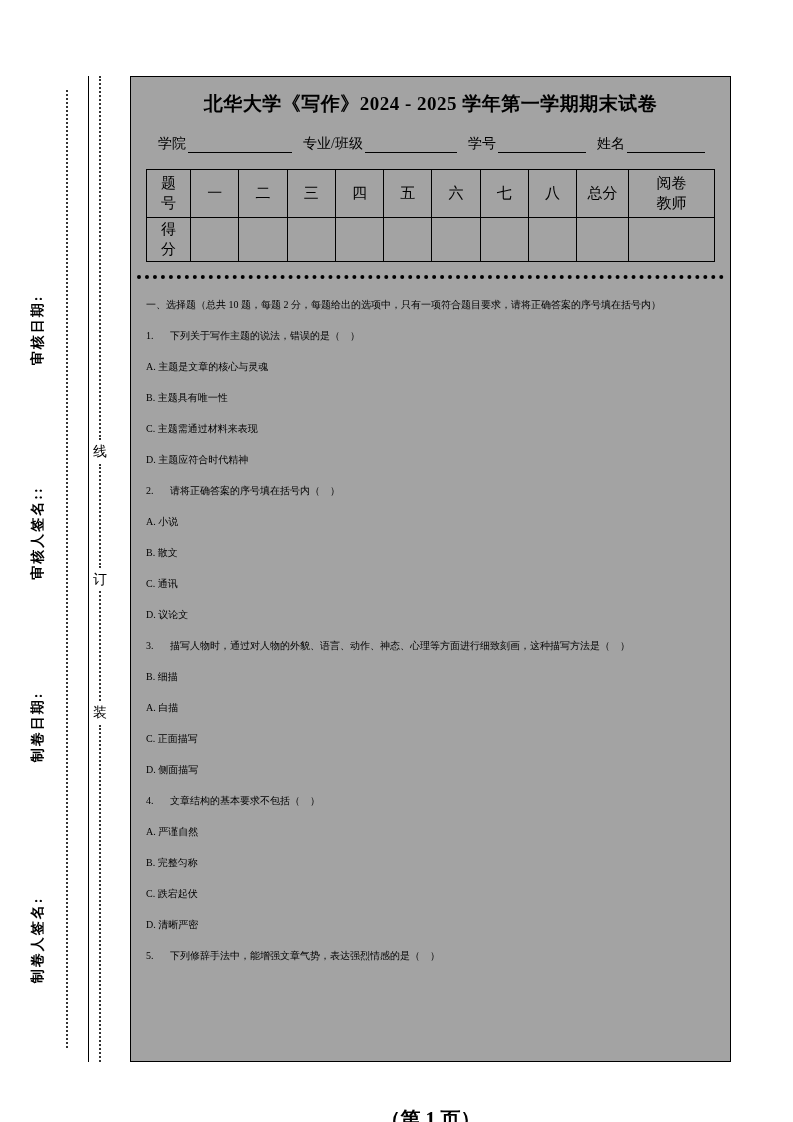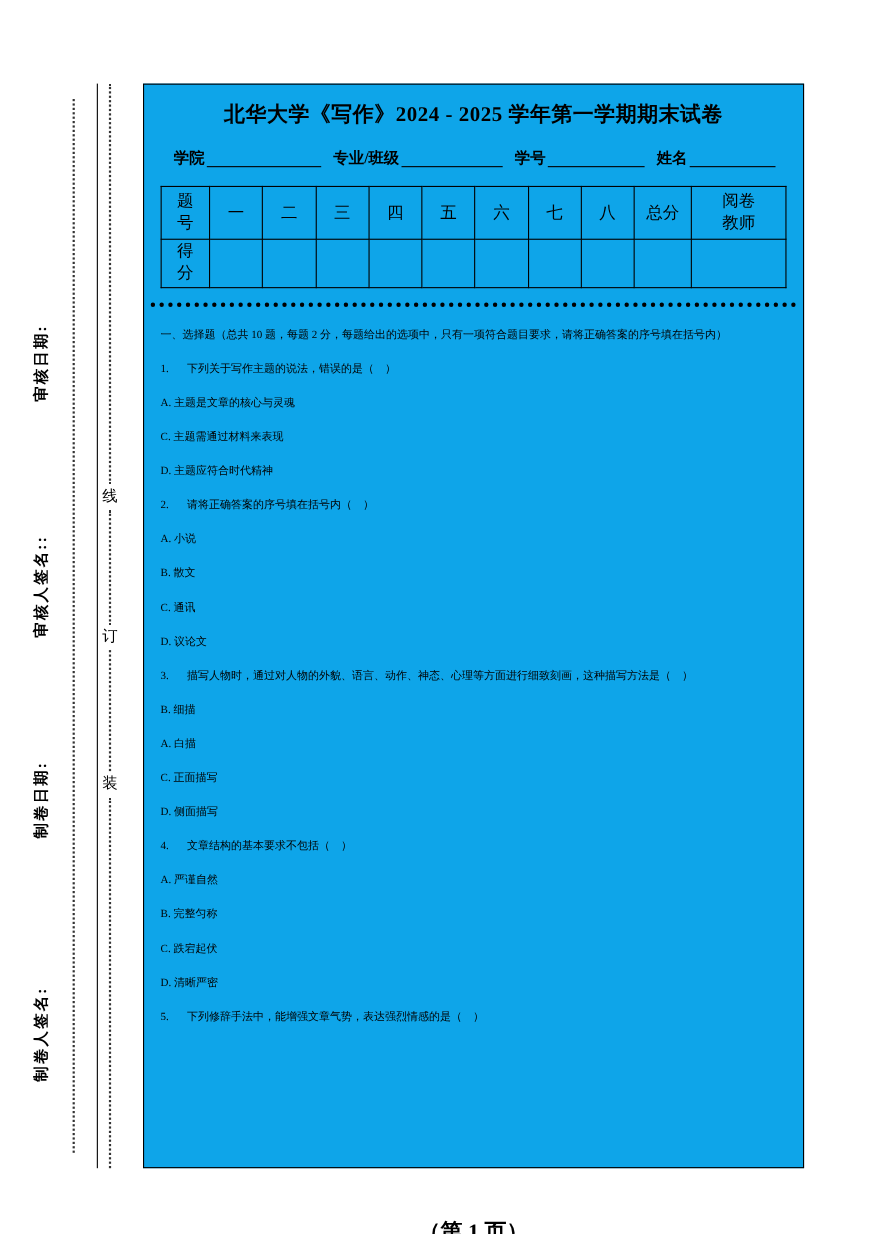--- a/index.html
+++ b/index.html
@@ -32,30 +32,30 @@
   .binding-line .dots { width:0; border-left:2px dotted #333; }
   .binding-line .dots.d1 { height:364px; }
   .binding-line .dots.d2 { height:104px; }
   .binding-line .dots.d3 { height:110px; }
   .binding-line .dots.d4 { flex:1; }
   .binding-line .bchar { font-size:14px; line-height:1.4; padding:2px 0; }
 
   
   .paper {
     position:absolute; left:130px; top:76px; width:601px; height:986px;
-    border:1.5px solid #000; background:#0ea5e9;
+    border:1.5px solid #000; background:#a3a3a3;
     padding:14px 15px 0 15px;
   }
   .title { text-align:center; font-size:19px; font-weight:bold; letter-spacing:0.5px; }
 
   .info-row {
     display:flex; justify-content:space-between; align-items:flex-end;
     margin-top:18px; padding:0 10px 0 12px; font-size:14px;
   }
-  .info-field { display:flex; align-items:flex-start;font-weight:bold; }
+  .info-field { display:flex; align-items:center; }
   .blank { display:inline-block; border-bottom:1px solid #000; height:17px; margin-left:2px; }
   .blank.w1 { width:104px; }
   .blank.w2 { width:92px; }
   .blank.w3 { width:88px; }
   .blank.w4 { width:78px; }
 
   .score-table { width:100%; border-collapse:collapse; table-layout:fixed; margin-top:16px; }
   .score-table td { border:1.5px solid #000; text-align:center; font-size:15px; padding:2px; vertical-align:middle; }
   .score-table tr.r1 td { height:48px; }
   .score-table tr.r2 td { height:38px; }
@@ -173,20 +173,21 @@
 
     <div class="dot-sep"></div>
 
     <div class="content">
       <p class="line">一、选择题（总共 10 题，每题 2 分，每题给出的选项中，只有一项符合题目要求，请将正确答案的序号填在括号内）</p>
 
       <p class="line">
         <span class="qnum">1.</span><span>下列关于写作主题的说法，错误的是（　）</span>
       </p>
       <p class="line">A. 主题是文章的核心与灵魂</p>
+      <p class="line">B. 主题具有唯一性</p>
       <p class="line">C. 主题需通过材料来表现</p>
       <p class="line">D. 主题应符合时代精神</p>
 
       <p class="line">
         <span class="qnum">2.</span><span>请将正确答案的序号填在括号内（　）</span>
       </p>
       <p class="line">A. 小说</p>
       <p class="line">B. 散文</p>
       <p class="line">C. 通讯</p>
       <p class="line">D. 议论文</p>

